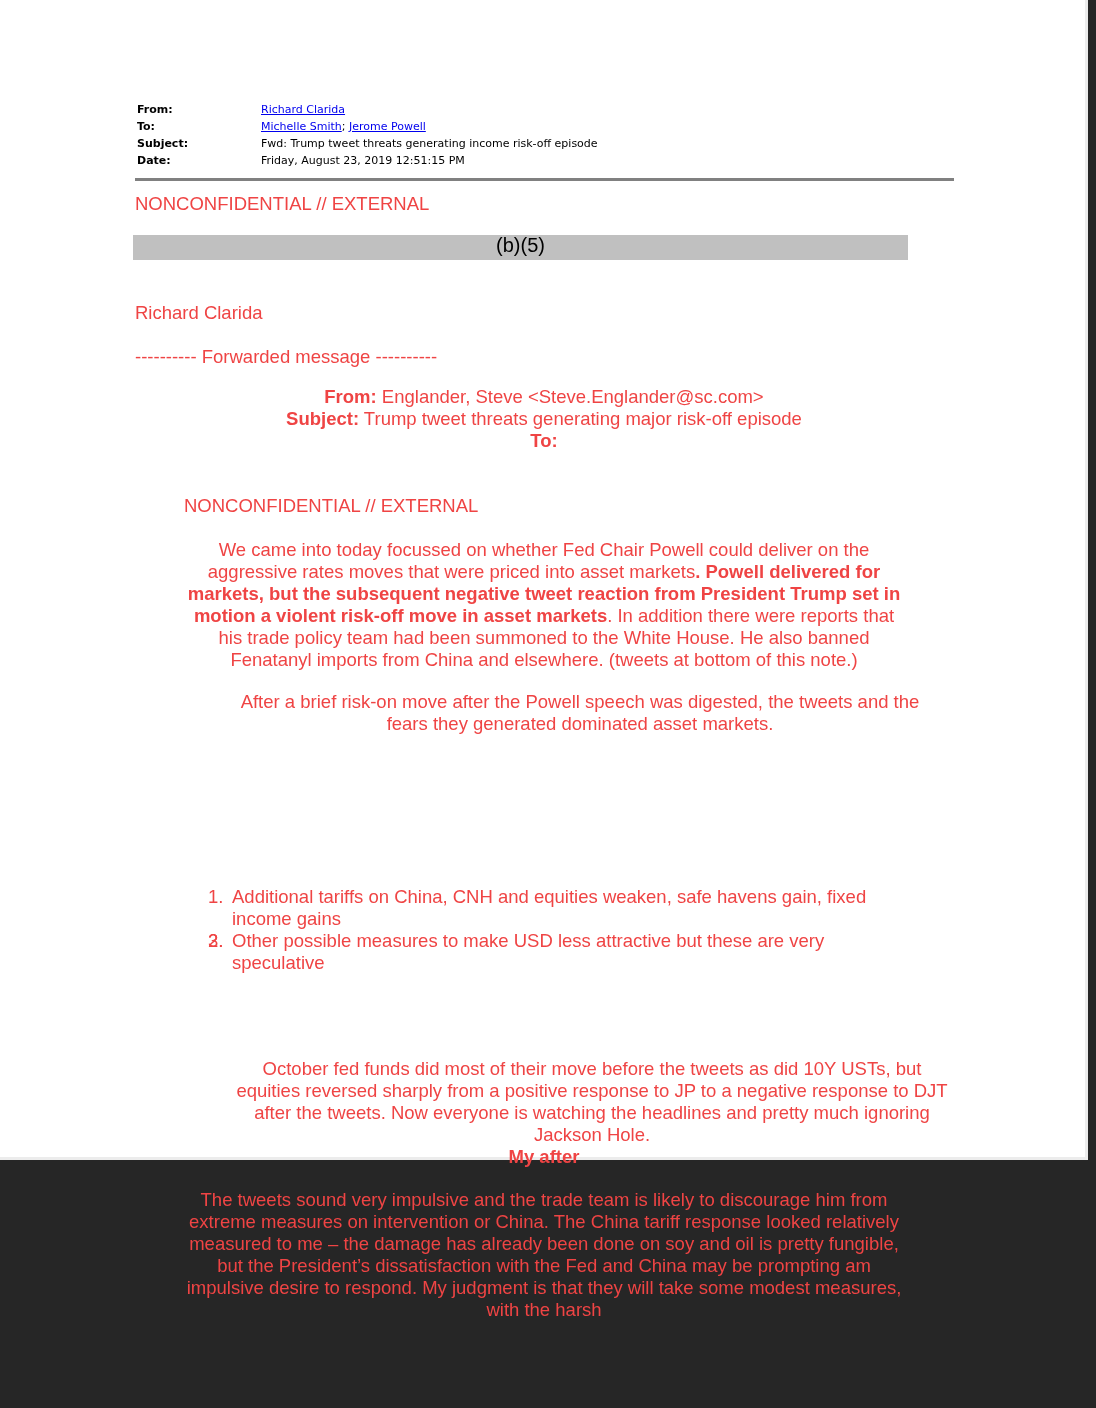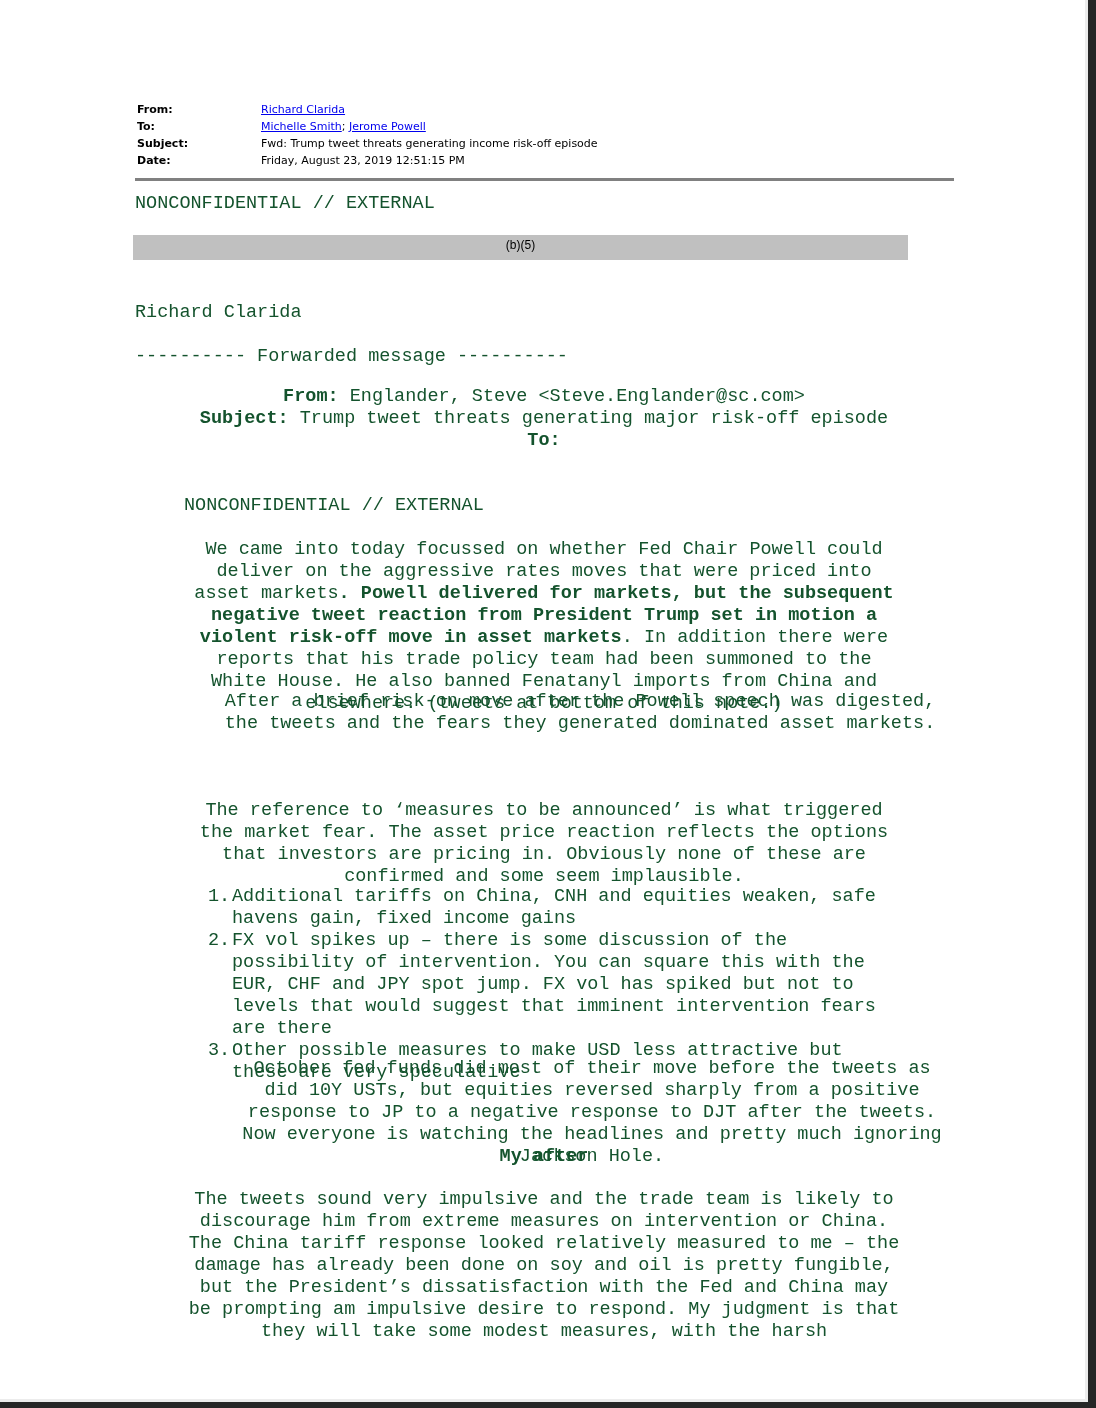--- a/index.html
+++ b/index.html
@@ -11,21 +11,21 @@
       width: 1096px;
       height: 1408px;
       position: relative;
       overflow: hidden;
     }
     .page {
       position: absolute;
       left: 0;
       top: 0;
       width: 1088px;
-      height: 1402px;
+      height: 1160px;
       background: #ffffff;
       box-shadow: inset -3px -3px 0 #ececec;
     }
     .hdr {
       position: absolute;
       left: 137px;
       top: 101px;
       font-family: "DejaVu Sans", sans-serif;
       font-size: 11px;
       line-height: 17px;
@@ -36,36 +36,36 @@
     .hdr-value a { color: #0000ee; text-decoration: underline; }
     .rule {
       position: absolute;
       left: 135px;
       top: 178px;
       width: 819px;
       height: 3px;
       background: #808080;
     }
     .serif {
-      font-family: Liberation Mono, monospace;
-      color: #14532d;
+      font-family: Liberation Sans, sans-serif;
+      color: #ef4444;
       font-size: 18.5px;
       line-height: 22px;
     }
     .abs { position: absolute; white-space: nowrap; }
     .redact {
       position: absolute;
       left: 133px;
       top: 235px;
       width: 775px;
       height: 25px;
       background: #c0c0c0;
       text-align: center;
       font-family: "Liberation Sans", sans-serif;
-      font-size: 12px;
+      font-size: 20px;
       line-height: 20px;
       color: #000;
     }
     .fwd-block {
       position: absolute;
       left: 184px;
       width: 720px;
       text-align: center;
     }
     .fwd-block p { margin: 0; }
@@ -135,25 +135,24 @@
 
   <div class="abs serif" style="left:184px; top:495px;">NONCONFIDENTIAL // EXTERNAL</div>
 
   <div class="fwd-block serif" style="top:539px;">
     <p><span>We came into today focussed on whether Fed Chair Powell could deliver on the aggressive rates moves that were priced into asset markets</span><b>. Powell delivered for markets,  but the subsequent negative tweet reaction from President Trump set in motion a violent risk-off move in asset markets</b><span>.  In addition there were reports that his trade policy team had been summoned to the White House. He also banned Fenatanyl imports from China and elsewhere. (tweets at bottom of this note.)</span></p>
   </div>
 
   <div class="fwd-block serif" style="top:691px;margin-left:36px;">After a brief risk-on move after the Powell speech was digested, the tweets and the fears they generated dominated asset markets.</div>
 
 
-  <div class="fwd-block serif" style="top:800px;">The reference to ‘measures to be announced’ is what triggered the market fear. The asset price reaction reflects the options that investors are pricing in. Obviously none of these are confirmed and some seem implausible.</div>
 
   <ul class="list serif">
     <li><span class="num">1.</span><span>Additional tariffs on China, CNH  and equities weaken, safe havens gain, fixed income gains</span></li>
-    <li><span class="num">2.</span><span>FX vol spikes up – there is some discussion of the possibility of intervention. You can square this with the EUR, CHF and JPY spot jump. FX vol has spiked but not to levels that would suggest that imminent intervention fears are there</span></li>
+    <li><span class="num">2.</span></li>
     <li><span class="num">3.</span><span>Other possible measures to make USD less attractive but these are very speculative</span></li>
   </ul>
 
   <div class="fwd-block serif" style="top:1058px;margin-left:48px;">October fed funds did most of their move before the tweets as did 10Y USTs, but equities reversed sharply from a positive response to JP to a negative response to DJT after the tweets. Now everyone is watching the headlines and pretty much ignoring Jackson Hole.</div>
 
   <div class="fwd-block serif" style="top:1146px;">
     <b>My after</b>
   </div>
 
   <div class="fwd-block serif" style="top:1189px;">The tweets sound very impulsive and the trade team is likely to discourage him from extreme measures on intervention or China. The China tariff response looked relatively measured to me – the damage has already been done on soy and oil is pretty fungible, but the President’s dissatisfaction with the Fed and China may be prompting am impulsive desire to respond. My judgment is that they will take some modest measures, with the harsh</div>

